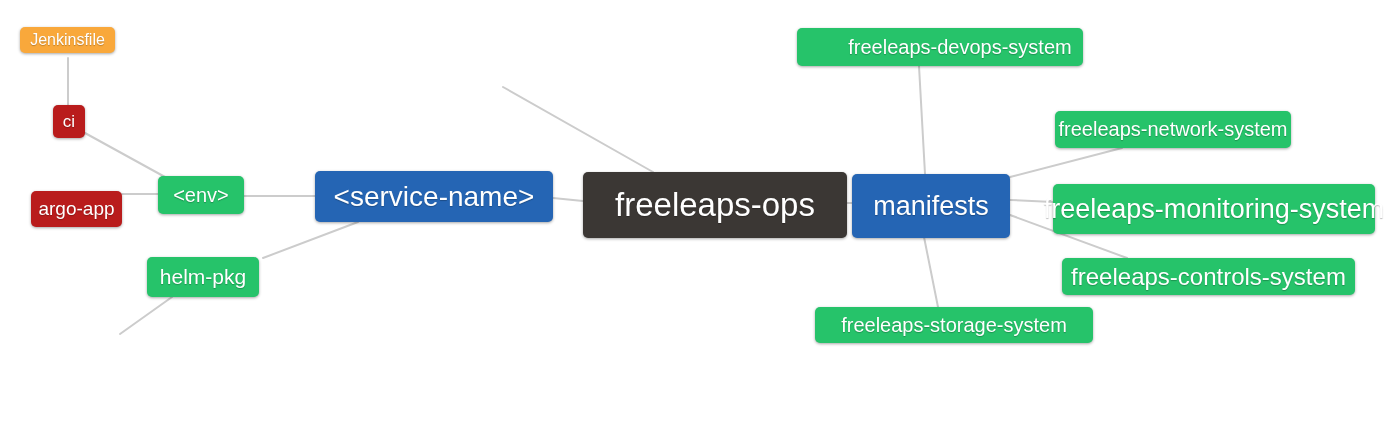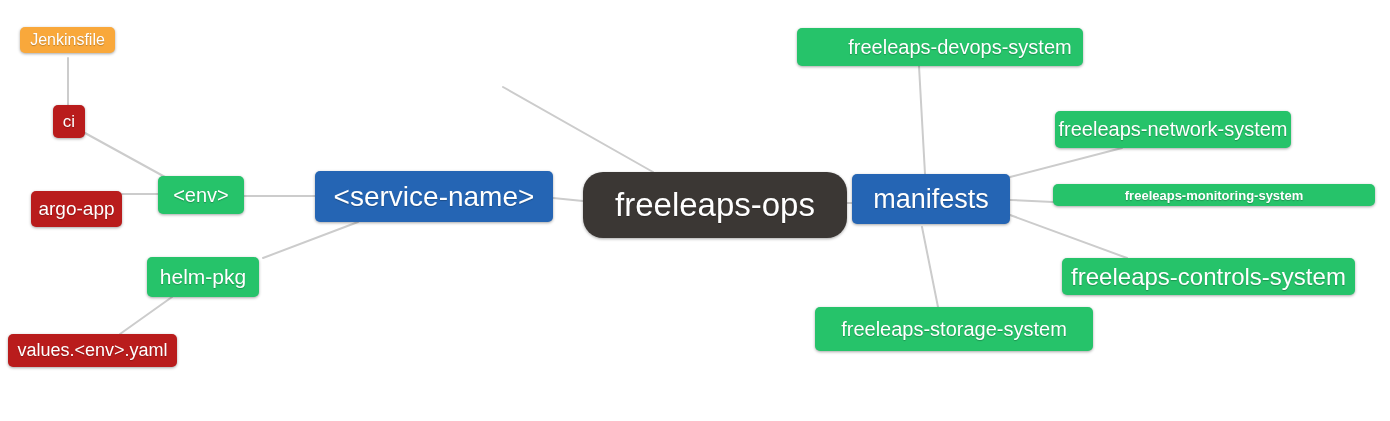--- a/index.html
+++ b/index.html
@@ -63,23 +63,22 @@
       <line x1="1010" y1="215" x2="1127" y2="258"></line>
       <line x1="922" y1="227" x2="938" y2="307"></line>
     </g>
   </svg>
 
   <div class="node c-orange" style="left:20px;   top:27px;  width:95px;  height:26px; font-size:16px;">Jenkinsfile</div>
   <div class="node c-red" style="left:53px;   top:105px; width:32px;  height:33px; font-size:17px;">ci</div>
   <div class="node c-red" style="left:31px;   top:176px; width:91px;  height:36px; font-size:19px;margin-top:15px;">argo-app</div>
   <div class="node c-green" style="left:158px;  top:176px; width:86px;  height:38px; font-size:20px;">&lt;env&gt;</div>
   <div class="node c-blue" style="left:315px;  top:171px; width:238px; height:51px; font-size:28px;">&lt;service-name&gt;</div>
-  <div class="node c-dark" style="left:583px;  top:172px; width:264px; height:66px; font-size:33px;border-radius:20px;">freeleaps-ops</div>
-  <div class="node c-blue" style="left:852px;  top:174px; width:158px; height:50px; font-size:27px;">manifests</div>
+  <div class="node c-dark" style="left:583px;  top:172px; width:264px; height:66px; font-size:33px;">freeleaps-ops</div>
+  <div class="node c-blue" style="left:852px;  top:174px; width:158px; height:64px; font-size:27px;">manifests</div>
   <div class="node c-green" style="left:147px;  top:257px; width:112px; height:40px; font-size:21px;">helm-pkg</div>
-  <div class="node c-red" style="left:8px;    top:334px; width:169px; height:33px; font-size:18px;">values.&lt;env&gt;.yaml</div>
   <div class="node c-green" style="left:797px;  top:28px;  width:286px; height:38px; font-size:20px;padding-left:40px;">freeleaps-devops-system</div>
   <div class="node c-green" style="left:1055px; top:111px; width:236px; height:37px; font-size:20px;">freeleaps-network-system</div>
-  <div class="node c-green" style="left:1053px; top:184px; width:322px; height:22px; font-size:13px;font-weight:bold;">freeleaps-monitoring-system</div>
+  <div class="node c-green" style="left:1053px; top:184px; width:322px; height:50px; font-size:27px;">freeleaps-monitoring-system</div>
   <div class="node c-green" style="left:1062px; top:258px; width:293px; height:37px; font-size:24px;">freeleaps-controls-system</div>
-  <div class="node c-green" style="left:815px;  top:307px; width:278px; height:44px; font-size:20px;">freeleaps-storage-system</div>
+  <div class="node c-green" style="left:815px;  top:307px; width:278px; height:36px; font-size:20px;">freeleaps-storage-system</div>
 
 </div>
 
 </body></html>

